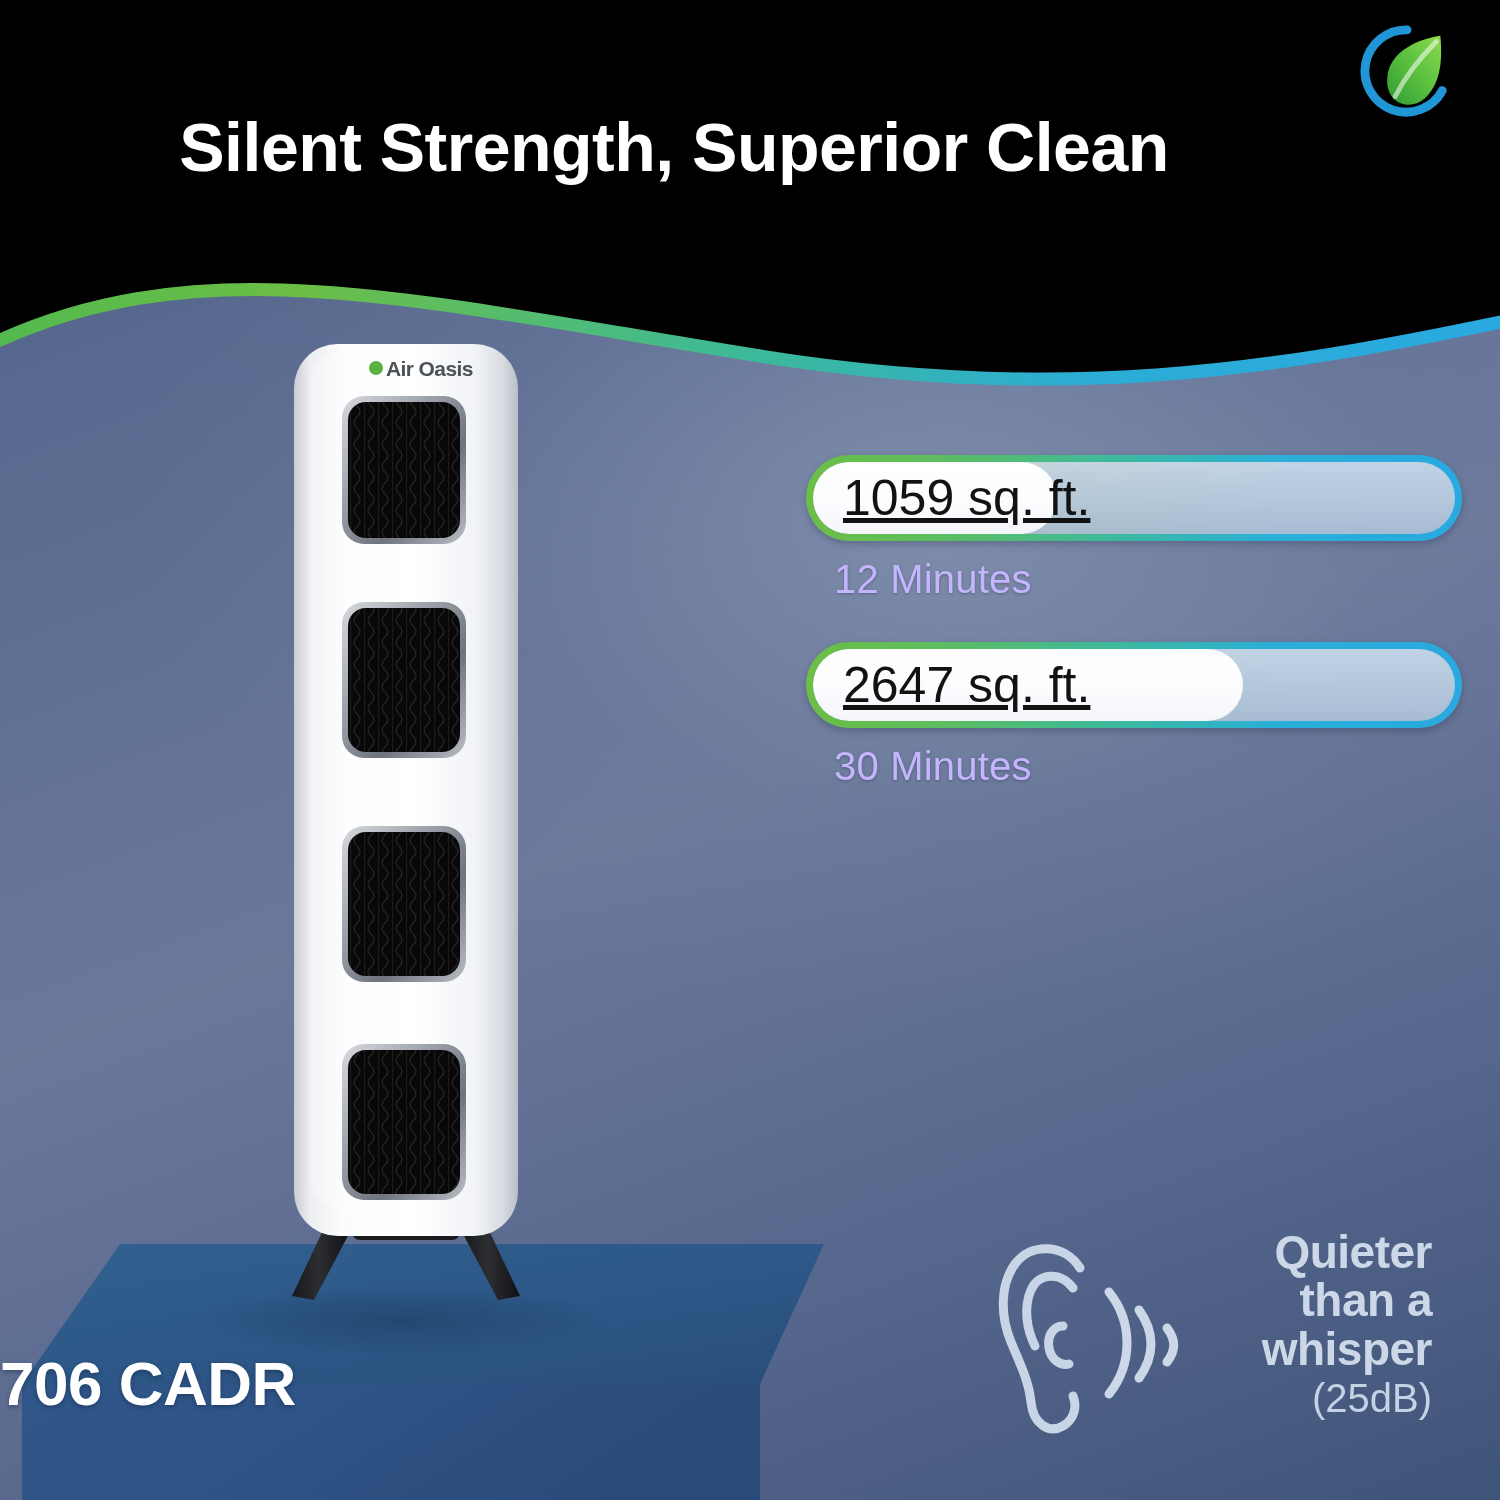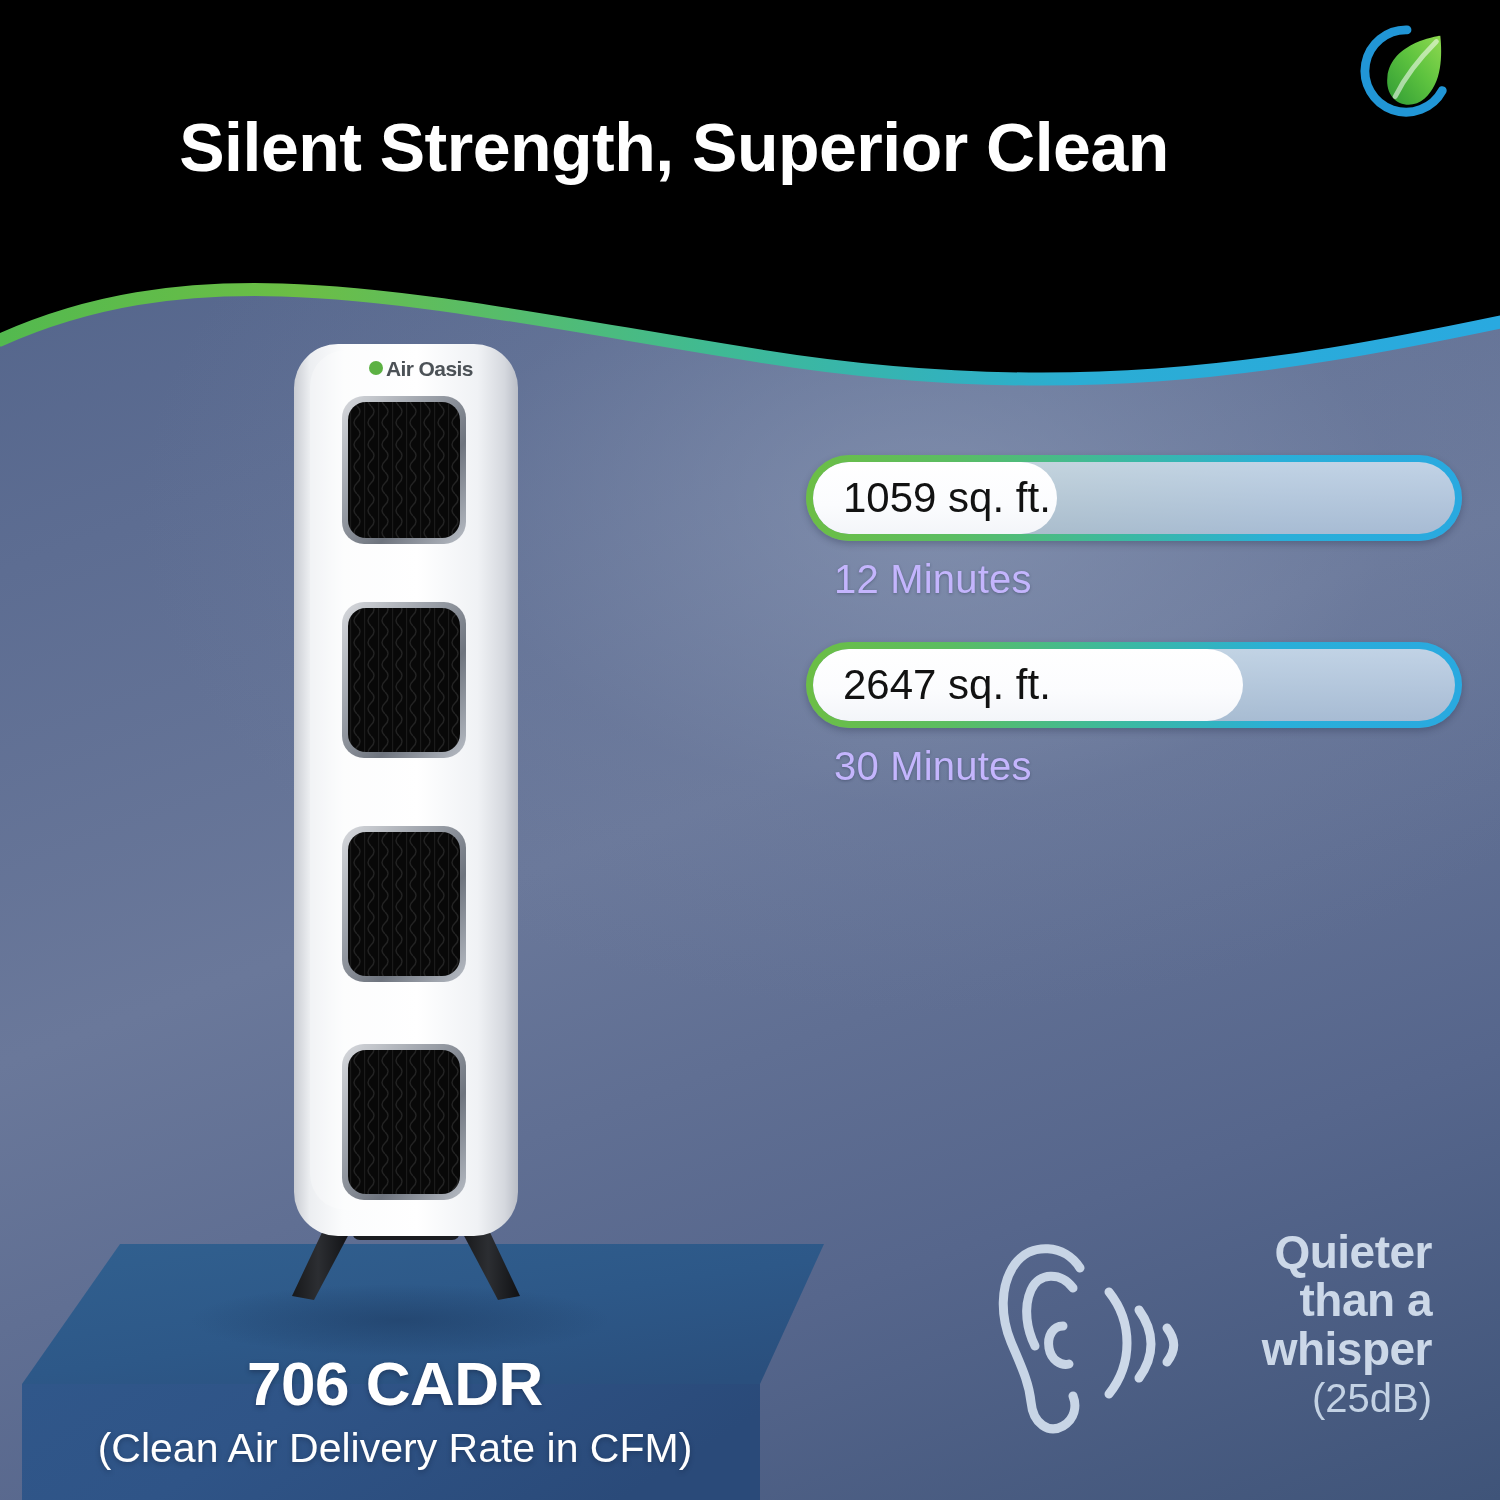--- a/index.html
+++ b/index.html
@@ -111,40 +111,41 @@
     left: 0; top: 0; bottom: 0;
     border-radius: 36px;
     background: linear-gradient(180deg, #ffffff 0%, #fbfcfe 60%, #f3f5f9 100%);
   }
   .bar-value {
     position: absolute;
     left: 30px; top: 0;
     height: 72px;
     line-height: 72px;
     color: #121212;
-    font-size: 42px;
+    font-size: 50px;
     font-weight: 400;
     white-space: nowrap;
     z-index: 2;
+    text-decoration: underline;
   }
   .bar-caption {
     margin: 16px 0 0 28px;
     color: #c4b5fd;
     font-size: 40px;
     font-weight: 400;
     letter-spacing: 0.2px;
     text-shadow: 0 1px 3px rgba(25,35,60,0.35);
   }
 
   
   .cadr {
     position: absolute;
     left: 0px; top: 1348px;
     width: 790px;
-    text-align: center;
+    text-align: left;
     z-index: 6;
   }
   .cadr-value {
     color: #ffffff;
     font-size: 62px;
     font-weight: 700;
     letter-spacing: -0.5px;
     text-shadow: 0 2px 5px rgba(15,25,50,0.40);
   }
   .cadr-note {
@@ -338,21 +339,20 @@
         </div>
       </div>
       <div class="bar-caption">30 Minutes</div>
     </div>
 
 
   </div>
 
   <div class="cadr">
     <div class="cadr-value">706 CADR</div>
-    <div class="cadr-note">(Clean Air Delivery Rate in CFM)</div>
   </div>
 
   <div class="quiet">
     <svg class="ear-wrap" viewBox="0 0 200 215">
       <g fill="none" stroke="#c8d5e6" stroke-width="9" stroke-linecap="round" stroke-linejoin="round">
         <path d="M93 34 C78 10 44 8 28 30 C12 52 14 84 24 108 C34 132 42 148 44 168 C46 190 62 200 76 192 C88 185 90 172 86 162"></path>
         <path d="M86 54 C74 38 52 38 44 56 C36 74 40 96 48 112"></path>
         <path d="M76 92 C66 92 60 102 62 114 C64 126 74 132 82 130"></path>
       </g>
       <g fill="none" stroke="#ccd8e8" stroke-width="9" stroke-linecap="round">

